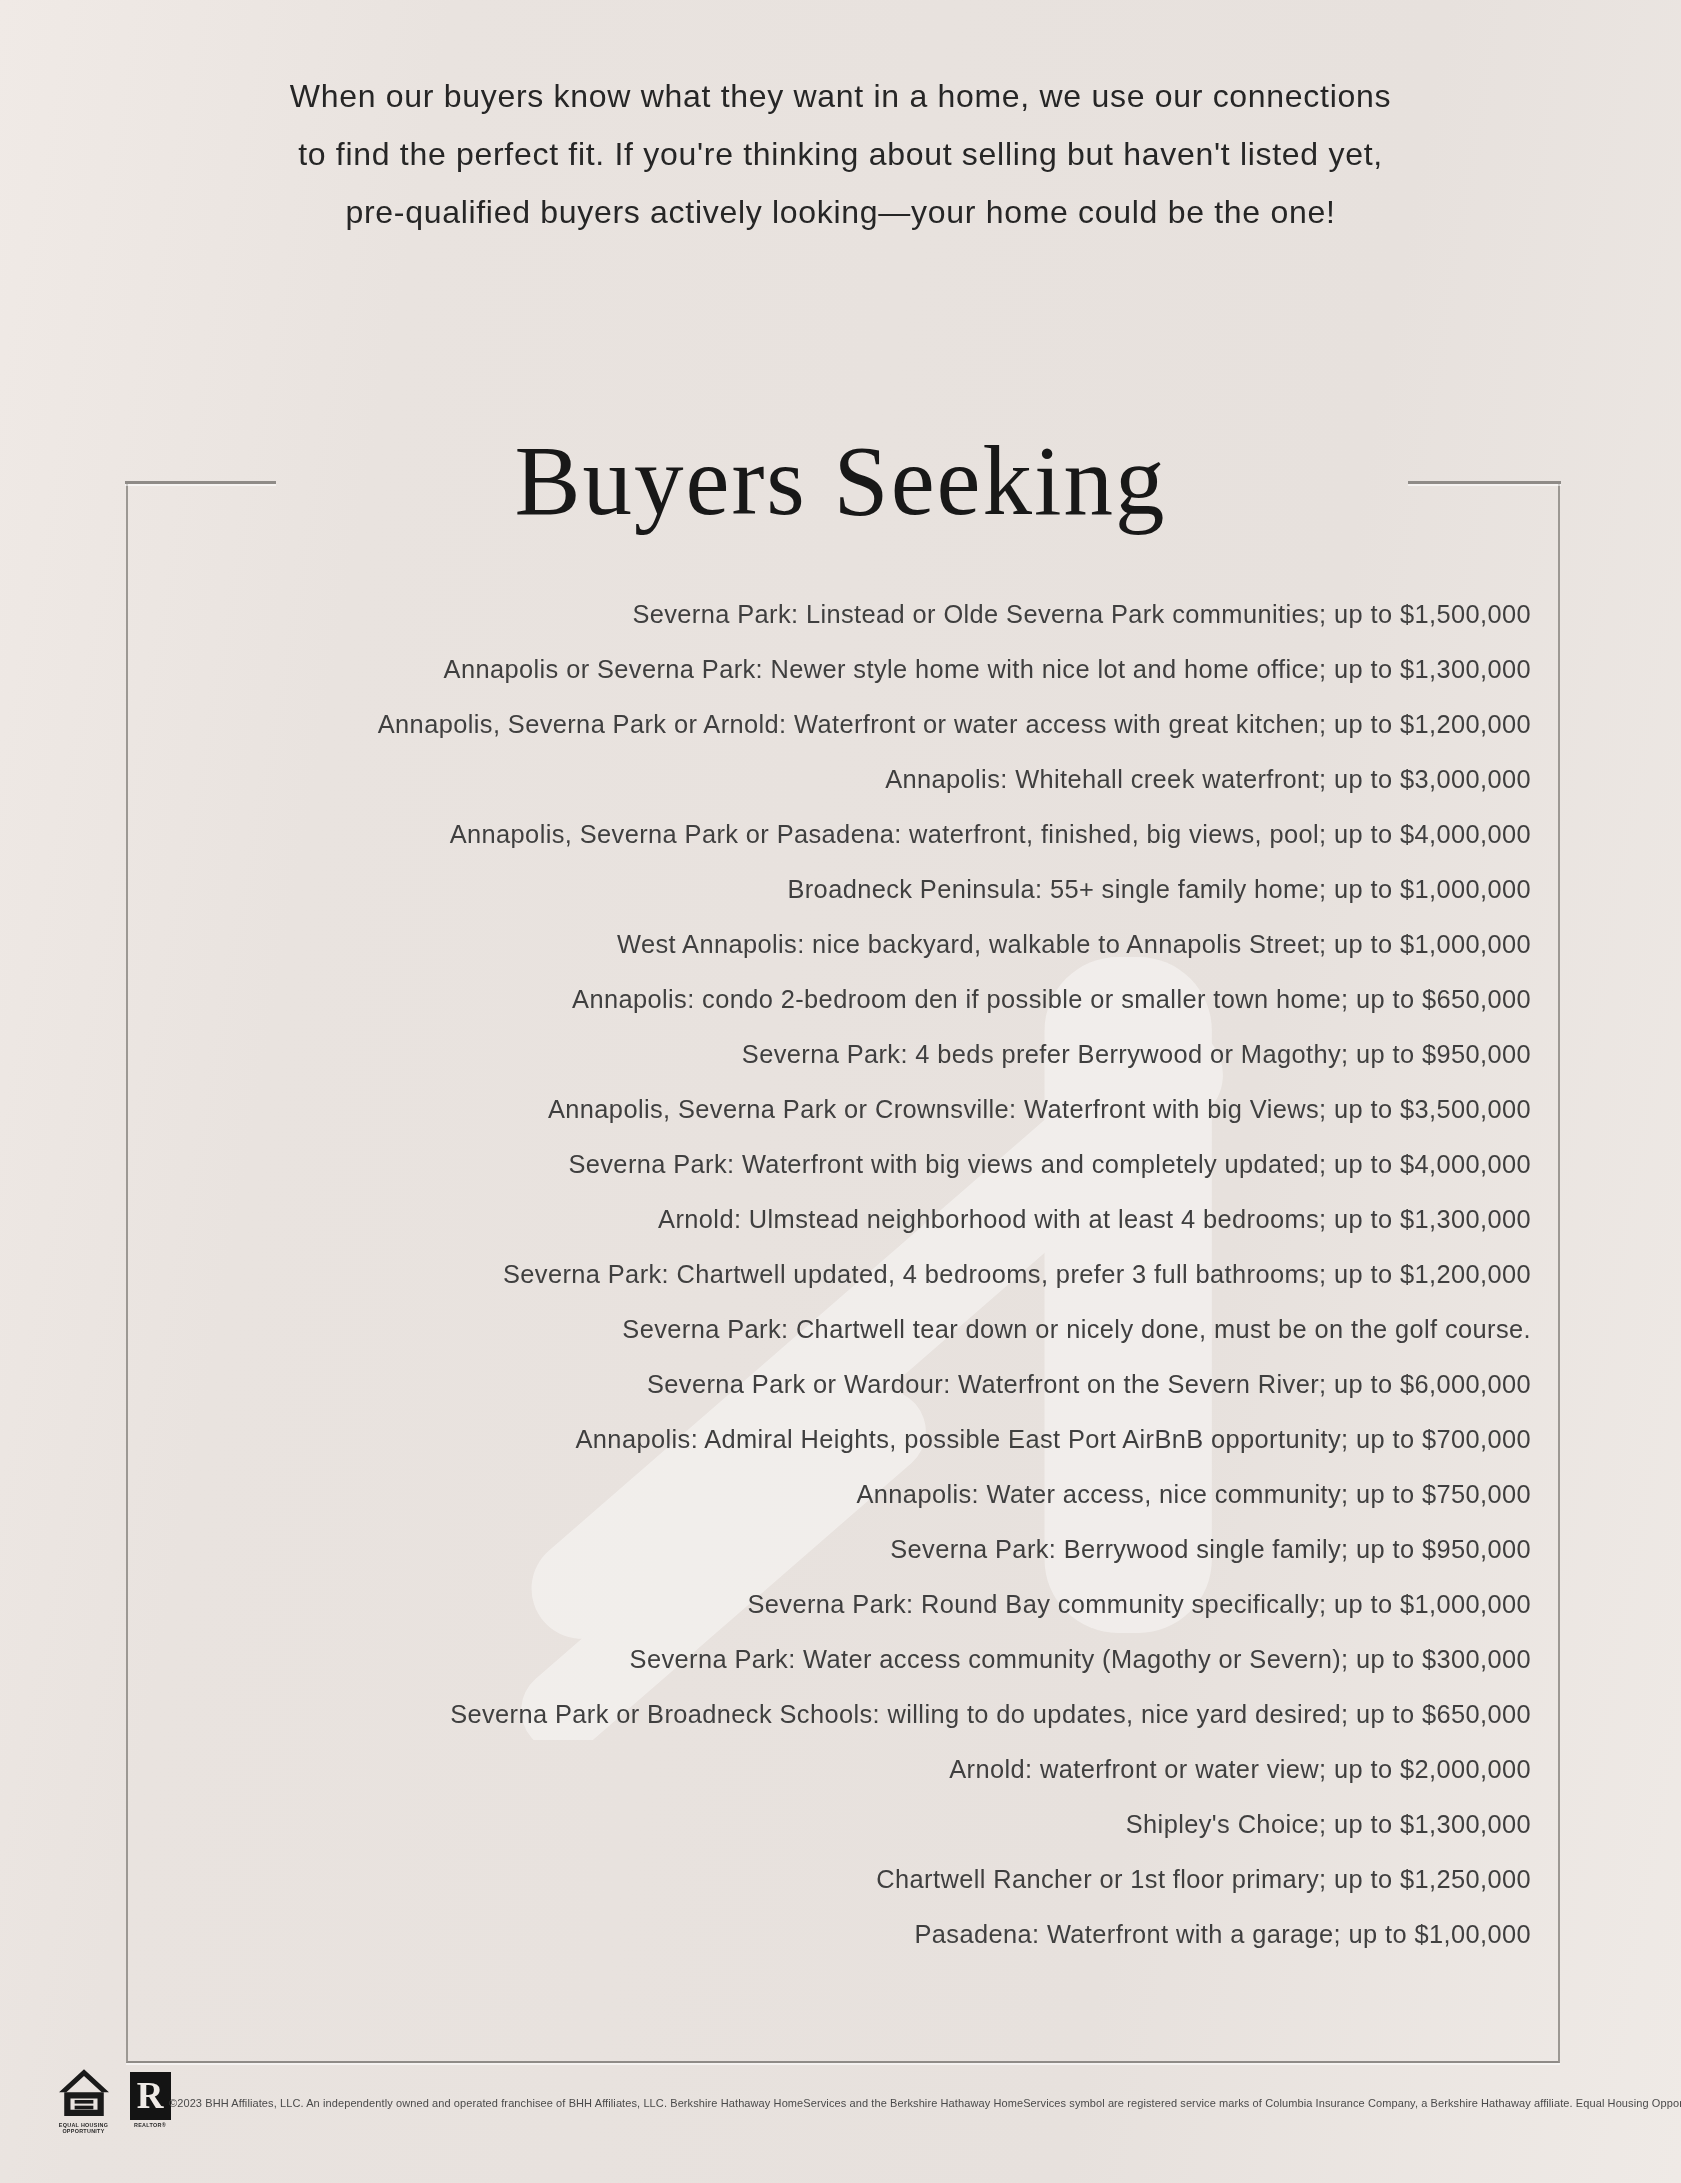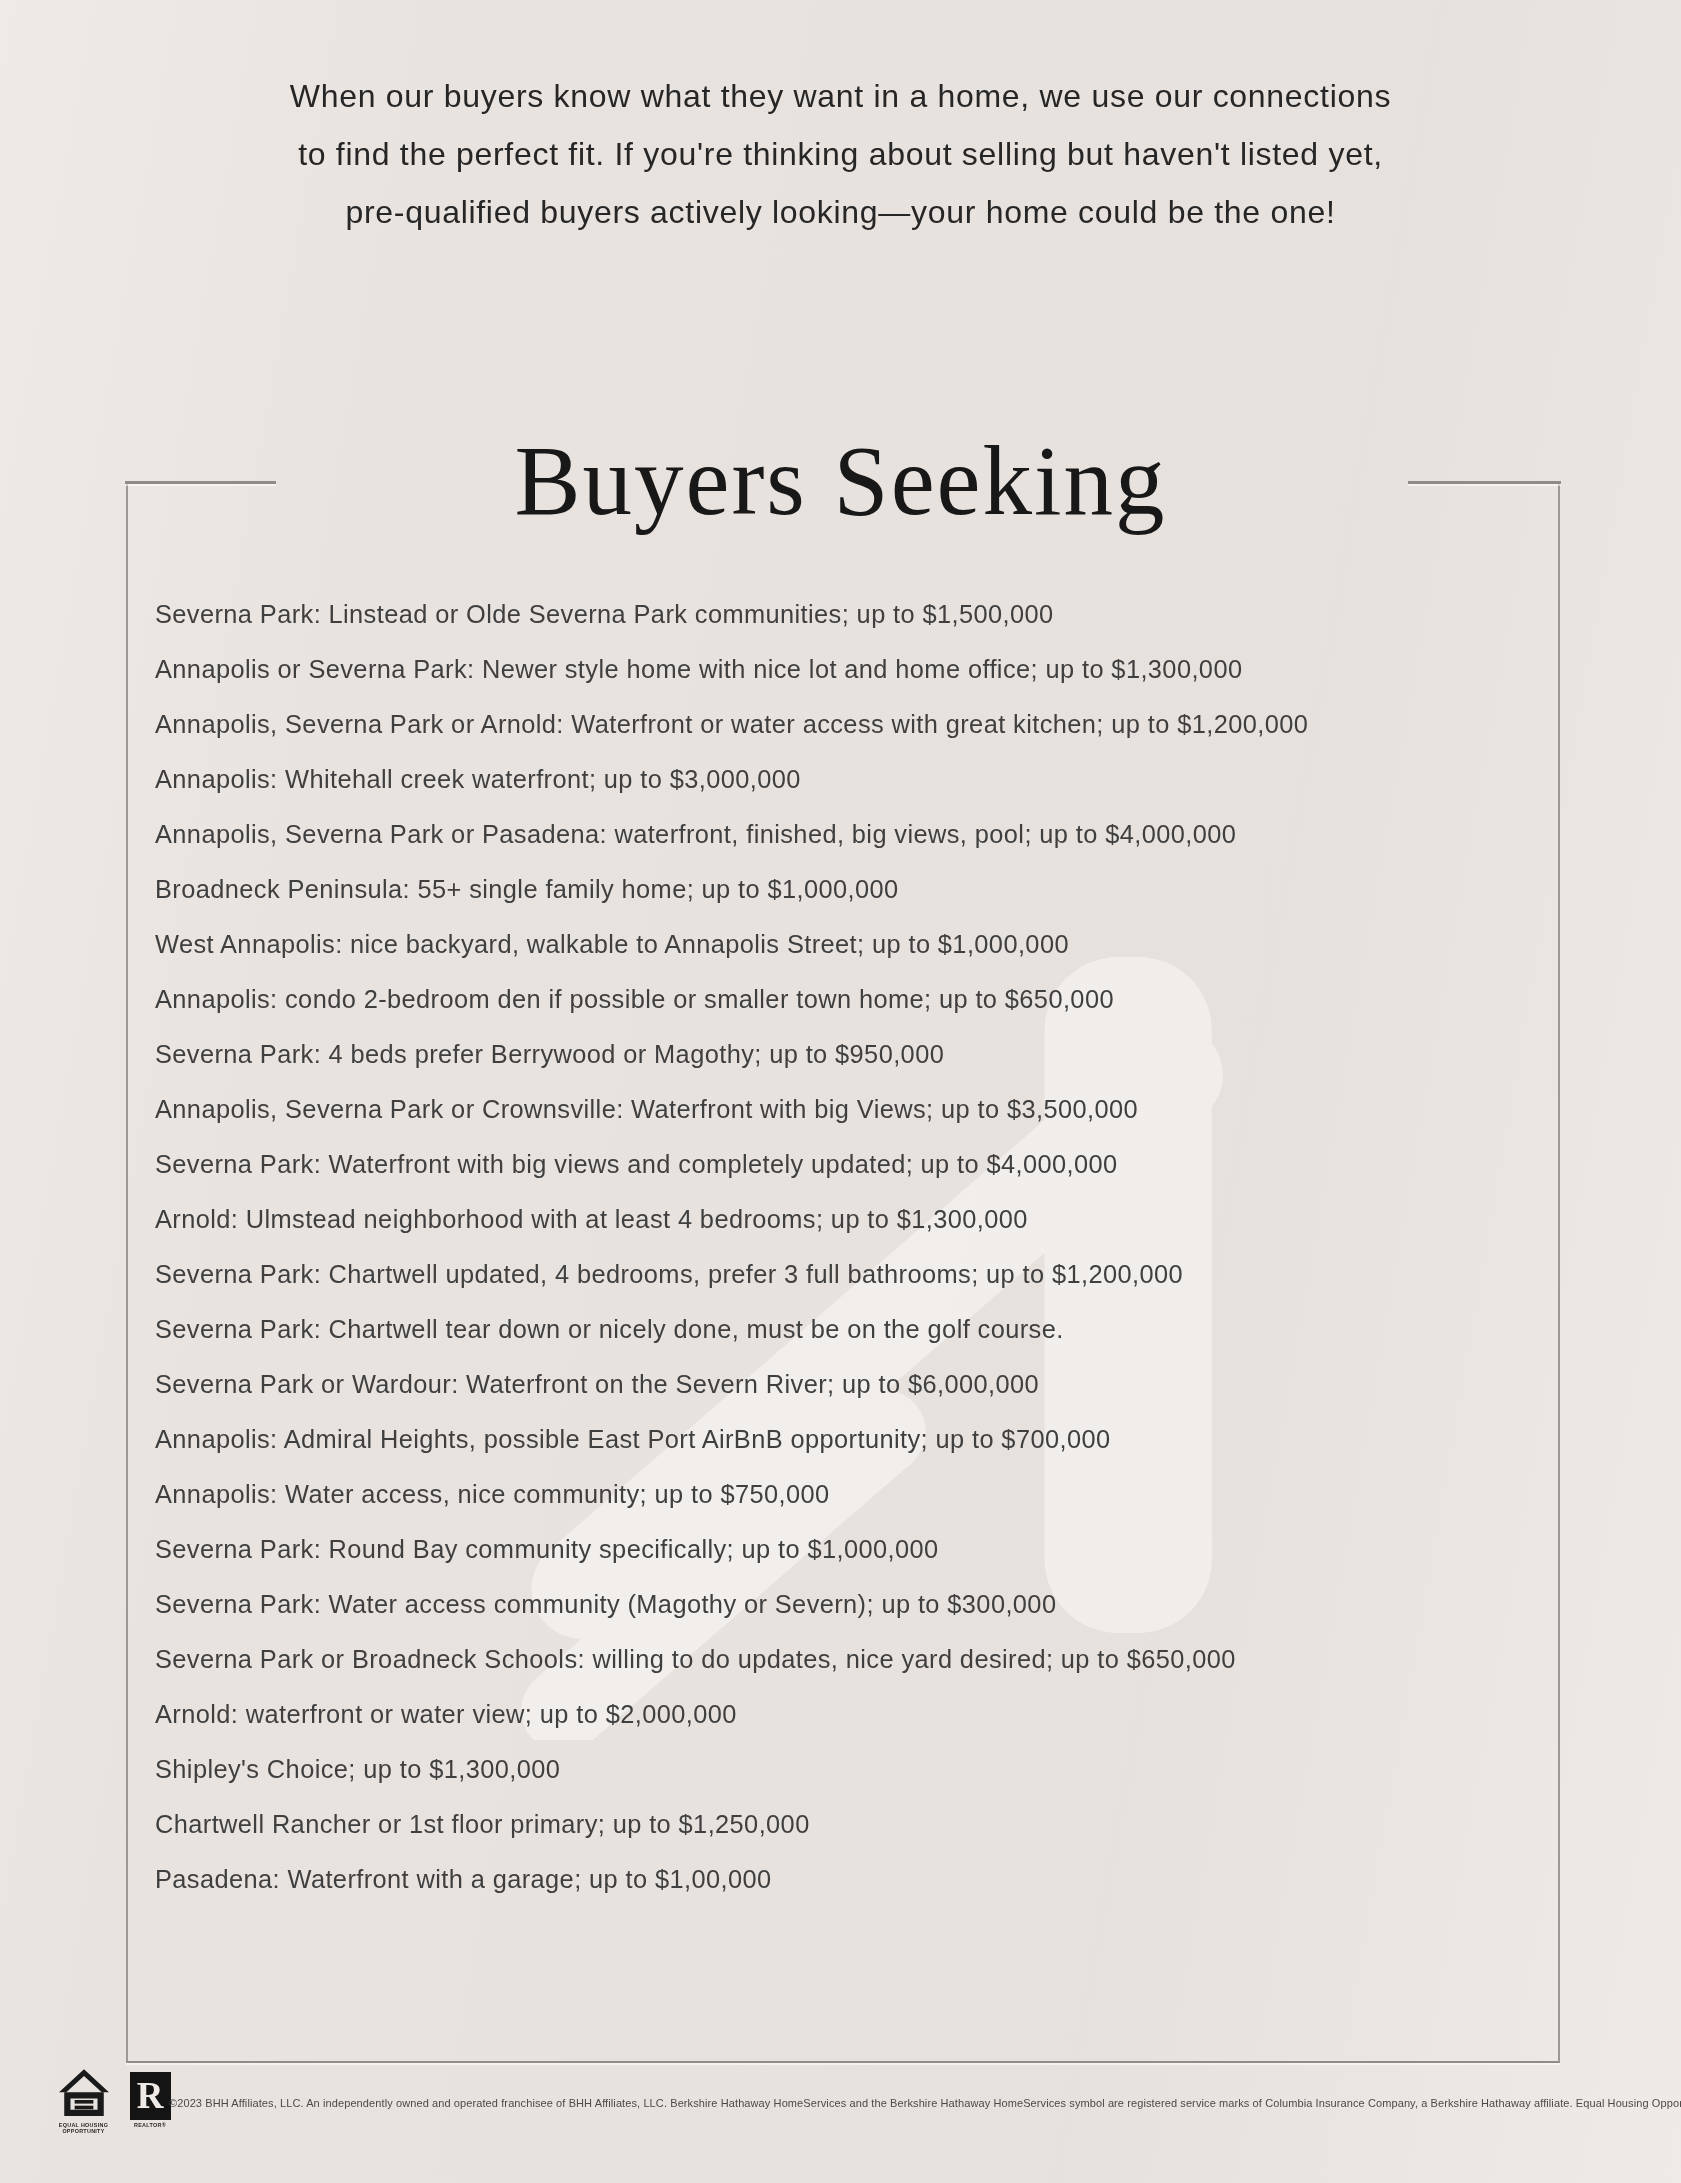--- a/index.html
+++ b/index.html
@@ -20,21 +20,21 @@
   .watermark{position:absolute;left:469px;top:870px;z-index:0;}
   .frame{
     position:absolute;left:126px;top:481px;width:1430px;height:1580px;z-index:1;
     border-left:2.7px solid #9c9893;border-right:2.7px solid #9c9893;border-bottom:2.7px solid #8f8b87;
     box-shadow:0 2px 0 rgba(255,255,255,0.55);
   }
   .frame .stub{position:absolute;top:0;height:2.7px;background:#8f8b87;box-shadow:0 2px 0 rgba(255,255,255,0.55);}
   .frame .stub.left{left:-2.7px;width:151px;}
   .frame .stub.right{right:-2.7px;width:153px;}
   .listings{
-    position:absolute;left:27px;right:27px;top:106px;text-align:left;
+    position:absolute;left:27px;right:27px;top:106px;text-align:right;
     font-size:25.4px;color:#3f3f3f;font-weight:300;letter-spacing:0.4px;
   }
   .listing{height:55px;line-height:55px;white-space:nowrap;}
   .eho{position:absolute;left:44px;top:2069px;width:79px;text-align:center;color:#1c1c1c;}
   .eho svg{display:block;margin:0 auto;}
   .logo-caption{font-size:5.4px;line-height:6px;letter-spacing:0.3px;color:#2a2a2a;margin-top:2px;font-weight:bold;}
   .realtor{position:absolute;left:123px;top:2072px;width:54px;text-align:center;}
   .realtor .block{
     width:41px;height:48px;margin:0 auto;background:#141414;
     font-family:"Liberation Serif",serif;font-weight:bold;font-size:37px;line-height:48px;color:#efeae6;
@@ -78,20 +78,21 @@
       <div class="listing">Annapolis: condo 2-bedroom den if possible or smaller town home; up to $650,000</div>
       <div class="listing">Severna Park: 4 beds prefer Berrywood or Magothy; up to $950,000</div>
       <div class="listing">Annapolis, Severna Park or Crownsville: Waterfront with big Views; up to $3,500,000</div>
       <div class="listing">Severna Park: Waterfront with big views and completely updated; up to $4,000,000</div>
       <div class="listing">Arnold:  Ulmstead neighborhood with at least 4 bedrooms; up to $1,300,000</div>
       <div class="listing">Severna Park: Chartwell updated, 4 bedrooms, prefer 3 full bathrooms; up to $1,200,000</div>
       <div class="listing">Severna Park: Chartwell tear down or nicely done, must be on the golf course.</div>
       <div class="listing">Severna Park or Wardour: Waterfront on the Severn River; up to $6,000,000</div>
       <div class="listing">Annapolis: Admiral Heights, possible East Port AirBnB opportunity; up to $700,000</div>
       <div class="listing">Annapolis: Water access, nice community; up to $750,000</div>
+      <div class="listing">Severna Park: Berrywood single family; up to $950,000</div>
       <div class="listing">Severna Park: Round Bay community specifically; up to $1,000,000</div>
       <div class="listing">Severna Park: Water access community (Magothy or Severn); up to $300,000</div>
       <div class="listing">Severna Park or Broadneck Schools: willing to do updates, nice yard desired; up to $650,000</div>
       <div class="listing">Arnold: waterfront or water view; up to $2,000,000</div>
       <div class="listing">Shipley's Choice; up to $1,300,000</div>
       <div class="listing">Chartwell Rancher or 1st floor primary; up to $1,250,000</div>
       <div class="listing">Pasadena: Waterfront with a garage; up to $1,00,000</div>
     </div>
 </div>
 

